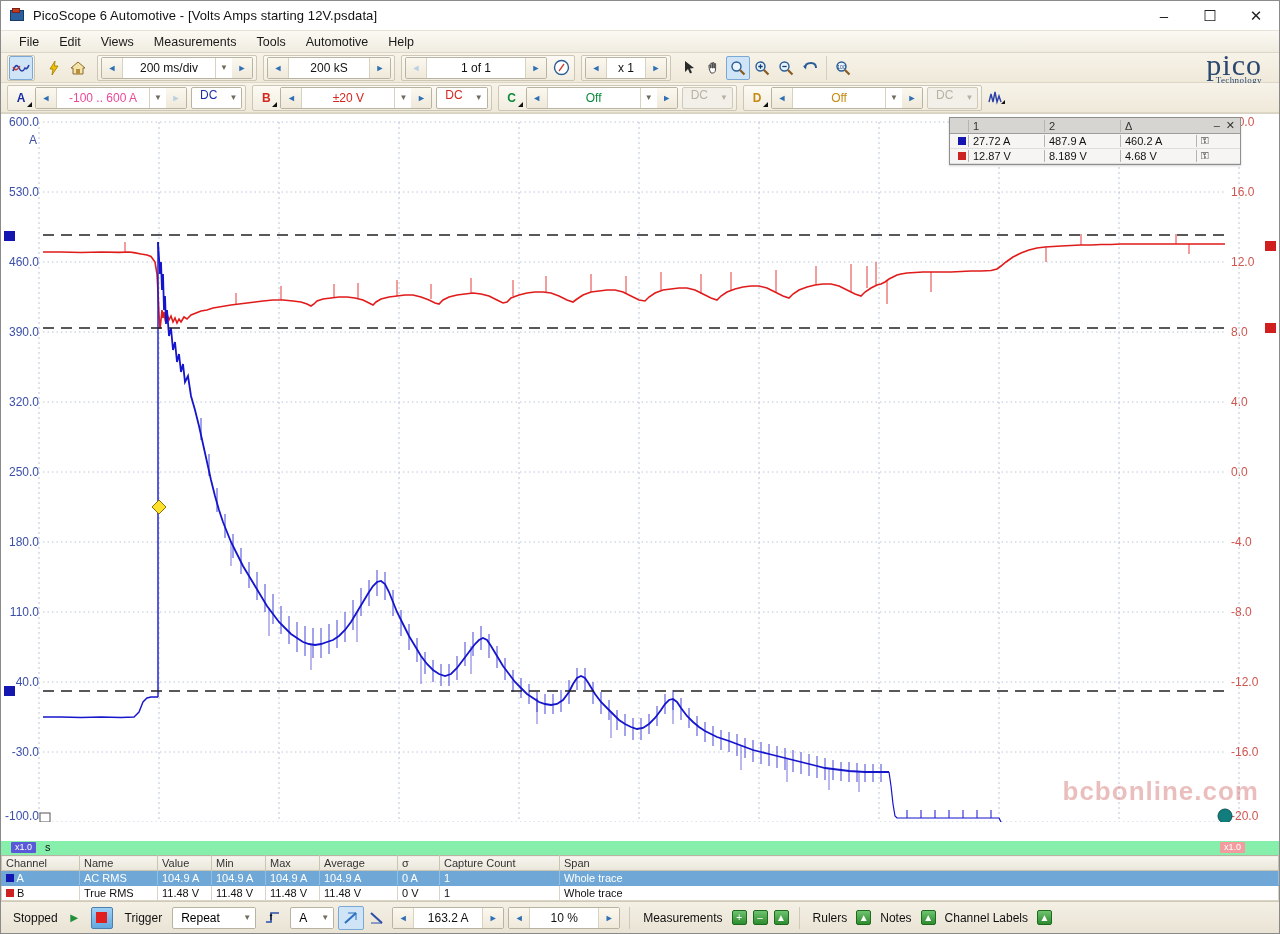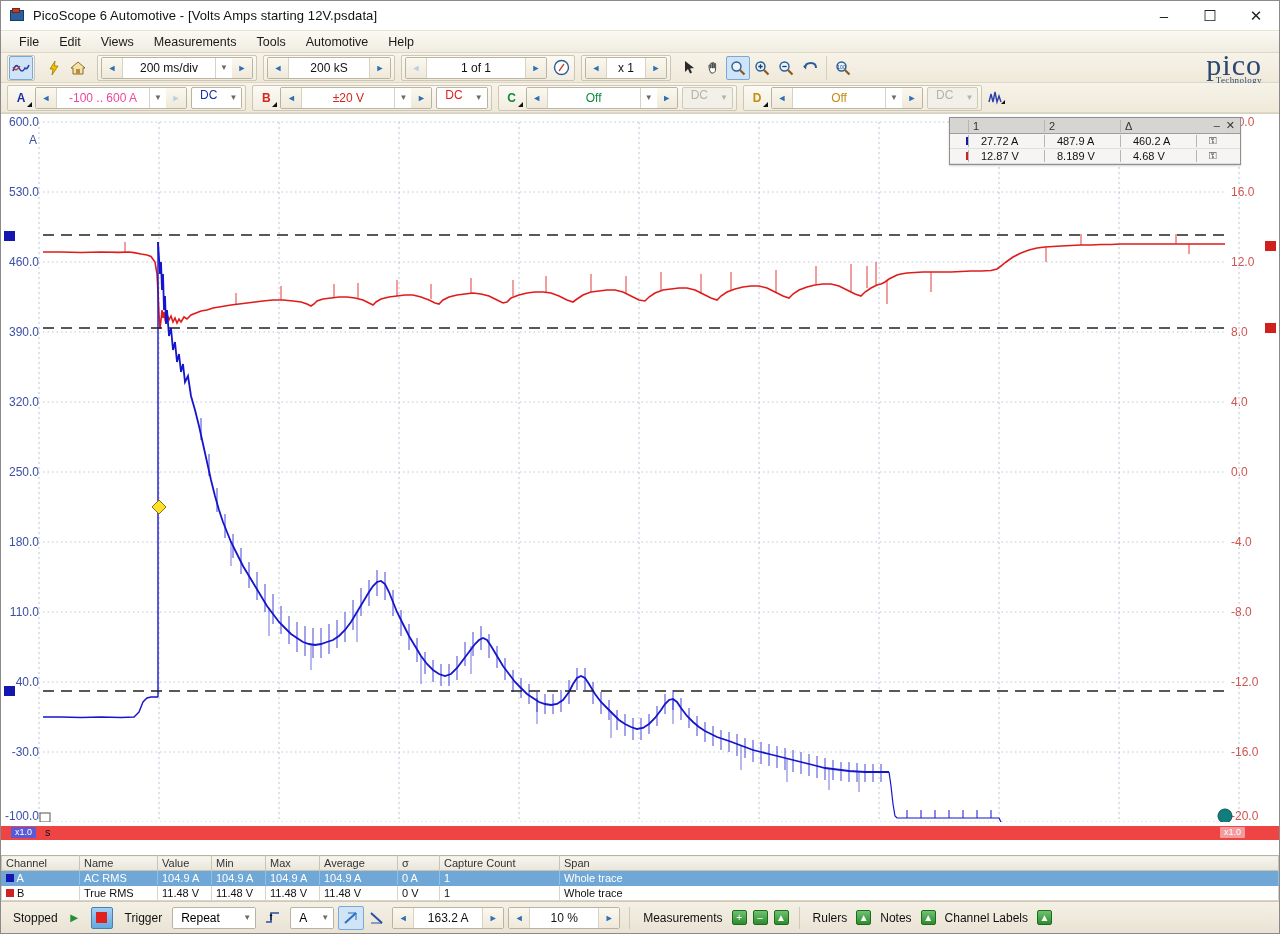--- a/index.html
+++ b/index.html
@@ -147,38 +147,38 @@
   }
   .rl-head { display:flex; background:#d7d5d1; border-bottom:1px solid #9d9d9d; height:16px; align-items:center;}
   .rl-head .c { padding-left:4px; color:#333; }
   .rl-c0 { width: 18px; }
   .rl-c1 { width: 76px; border-left:1px solid #b5b5b5; }
   .rl-c2 { width: 76px; border-left:1px solid #b5b5b5; }
   .rl-c3 { width: 76px; border-left:1px solid #b5b5b5; }
   .rl-c4 { width: 24px; border-left:1px solid #b5b5b5; }
   .rl-win { margin-left:auto; display:flex; gap:6px; padding-right:5px; color:#333;}
   .rl-row { display:flex; height: 15px; align-items:center; background:#f6f5f3; border-bottom:1px solid #dedede;}
-  .rl-row .c { padding-left:12px; color:#111; overflow:hidden; white-space:nowrap;}
+  .rl-row .c { padding-left:4px; color:#111; overflow:hidden; white-space:nowrap;}
   .sw { width:8px; height:8px; display:inline-block; margin-left:4px; }
   .sw.a { background:#1515b0; }
   .sw.b { background:#cc2222; }
   .lock { color:#777; font-size:10px; }
 
   
   .meas-strip { background:#fff; }
-  .axis-badges { position:relative; height:14px; background:#ef4444;}
+  .axis-badges { position:relative; height:14px; background:#86efac;}
   .badge {
     position:absolute; top:1px; font-size:9px; color:#fff; padding:0 4px;
     line-height:11px; height:11px; border-radius:1px;
   }
   .badge.blue { background:#5a5ad8; left:10px; }
   .badge.pink { background:#f29ca0; right:34px; }
   .unit-s { position:absolute; left:44px; top:0px; font-size:11px; color:#111; }
 
-  .meas-table { width: 100%; border-collapse: collapse; font-size: 11px; margin-top: 15px; }
+  .meas-table { width: 100%; border-collapse: collapse; font-size: 11px; }
   .meas-table th {
     background: linear-gradient(#f7f5ef,#e9e5d9);
     border: 1px solid #cac4b2; border-top:1px solid #b8b2a0;
     text-align: left; font-weight: normal; color:#333; padding: 1px 4px; height:15px;
   }
   .meas-table td {
     border: 1px solid #d9d4c5; padding: 1px 4px; height:15px; color:#111;
   }
   .meas-table tr.sel td { background: #6fa8d6; color:#fff; border-color:#6fa8d6;}
   .meas-table tr.sel td { border-right:1px solid #8fbfe2; }
@@ -778,20 +778,21 @@
       </div>
       <div class="rl-row">
         <div class="c rl-c0"><i class="sw b"></i></div>
         <div class="c rl-c1">12.87 V</div>
         <div class="c rl-c2">8.189 V</div>
         <div class="c rl-c3">4.68 V</div>
         <div class="c rl-c4 lock">⚿</div>
       </div>
     </div>
 
+    <div class="watermark">bcbonline.com</div>
   </div>
 
   <div class="meas-strip">
     <div class="axis-badges">
       <span class="badge blue">x1.0</span>
       <span class="unit-s">s</span>
       <span class="badge pink">x1.0</span>
     </div>
 
     <table class="meas-table">

